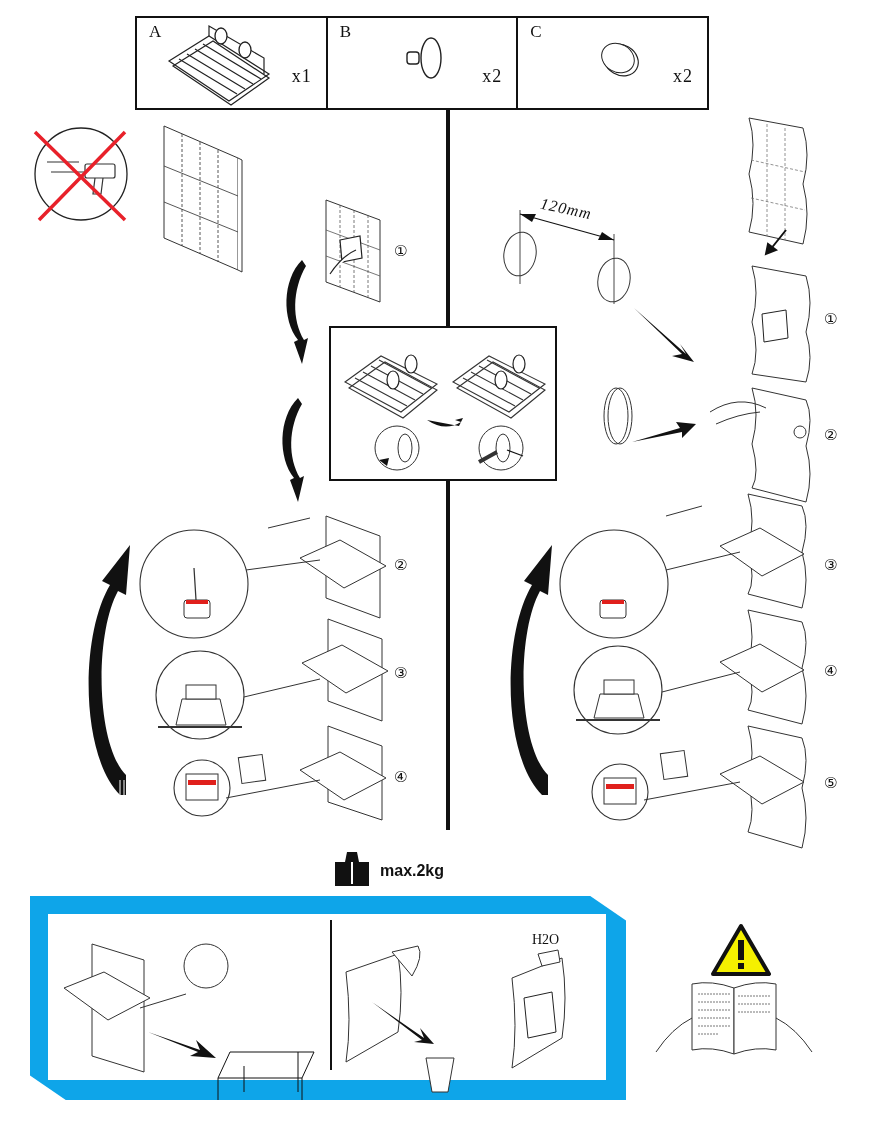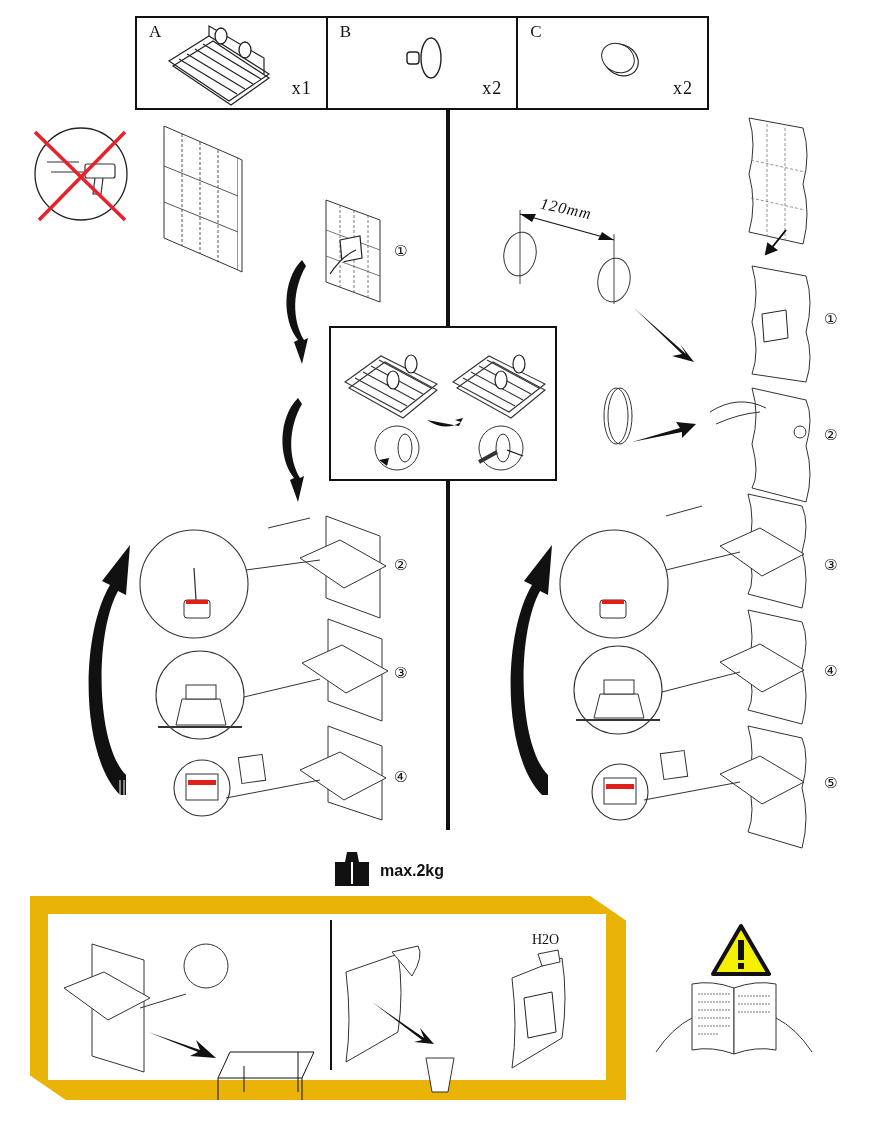--- a/index.html
+++ b/index.html
@@ -3,21 +3,21 @@
 <meta charset="utf-8">
 <style>
   html,body{margin:0;padding:0;background:#fff;}
   body{width:870px;height:1126px;position:relative;overflow:hidden;font-family:"Liberation Serif",serif;color:#111;}
   .abs{position:absolute;}
   svg{position:absolute;overflow:visible;}
   .parts{left:135px;top:16px;width:574px;height:94px;border:2px solid #111;box-sizing:border-box;display:flex;}
   .cell{position:relative;flex:1;border-right:2px solid #111;}
   .cell:last-child{border-right:none;}
   .cell .lbl{position:absolute;left:12px;top:4px;font-size:17px;}
-  .cell .qty{position:absolute;right:14px;bottom:9px;font-size:18px;letter-spacing:1px;}
+  .cell .qty{position:absolute;right:14px;bottom:21px;font-size:18px;letter-spacing:1px;}
   .step{font-size:15px;font-family:"DejaVu Sans",sans-serif;}
   .maxkg{font-family:"Liberation Sans",sans-serif;font-weight:bold;font-size:16px;}
   .h2o{font-size:14px;}
   .mm{font-size:16px;font-style:italic;letter-spacing:1px;}
 </style>
 </head>
 <body>
 
 <div class="abs parts">
   <div class="cell">
@@ -270,21 +270,21 @@
   <path d="M40 250 C0 210 0 90 30 40 L22 36 L50 0 L46 50 L38 46 C14 90 16 200 46 230 L46 250 Z" fill="#111"></path>
 </svg>
 
 <svg width="40" height="40" style="left:333px;top:848px">
   <rect x="2" y="14" width="34" height="24" fill="#111"></rect>
   <path d="M12 14 L14 4 L24 4 L26 14" fill="#111"></path>
   <path d="M19 14 L19 36" stroke="#fff" stroke-width="2"></path>
 </svg>
 <span class="abs maxkg" style="left:380px;top:862px">max.2kg</span>
 
-<div class="abs" style="left:30px;top:896px;width:596px;height:204px;background:#eab308;clip-path:polygon(0 0,94% 0,100% 12%,100% 100%,6% 100%,0 88%)">
+<div class="abs" style="left:30px;top:896px;width:596px;height:204px;background:#0ea5e9;clip-path:polygon(0 0,94% 0,100% 12%,100% 100%,6% 100%,0 88%)">
   <div class="abs" style="left:18px;top:18px;width:558px;height:166px;background:#fff"></div>
   <div class="abs" style="left:300px;top:24px;width:2px;height:150px;background:#111"></div>
   <svg width="280" height="160" style="left:30px;top:36px">
     <path d="M32 12 L84 28 L84 140 L32 124 Z" fill="#fff" stroke="#333"></path>
     <path d="M4 56 L44 40 L90 66 L48 88 Z" fill="#fff" stroke="#333"></path>
     <circle cx="146" cy="34" r="22" fill="#fff" stroke="#333"></circle>
     <path d="M80 76 L126 62" stroke="#333"></path>
     <path d="M88 100 L140 118 L136 108 L156 126 L130 124 L138 120 Z" fill="#111"></path>
     <path d="M158 146 L170 120 L254 120 L242 146 Z" fill="#fff" stroke="#111"></path>
     <path d="M158 146 L158 170 M242 146 L242 170 M184 134 L184 160 M238 120 L238 160" stroke="#111"></path>

